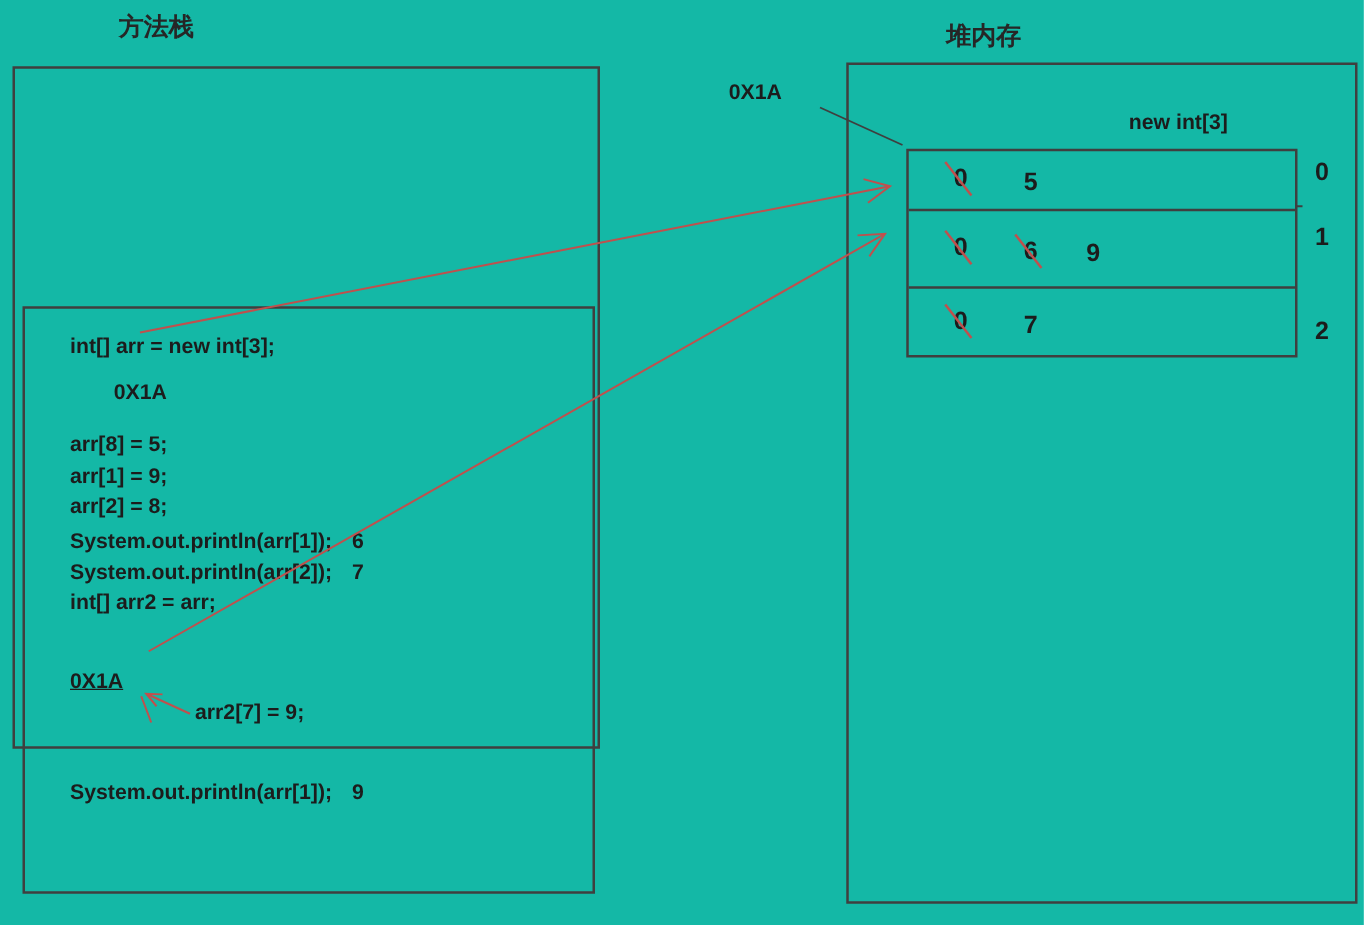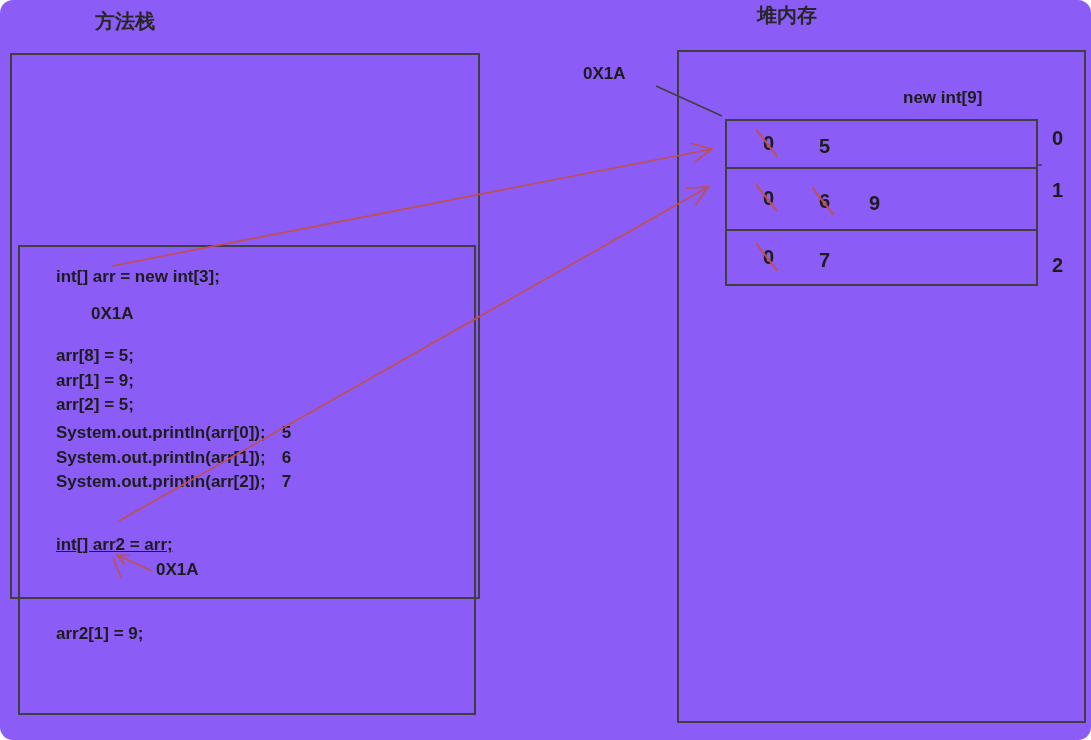--- a/index.html
+++ b/index.html
@@ -1,22 +1,22 @@
 <!DOCTYPE html>
 <html style="--red: #c0504d; --dark: #3f3f3f;"><head>
 <meta charset="utf-8">
 <style>
   :root { --red:#c0504d; --dark:#3f3f3f; --ink:#1c1c1c; }
   * { margin:0; padding:0; box-sizing:border-box; }
   body { background:#ffffff; font-family:"Liberation Sans", sans-serif; }
-  .canvas { position:relative; width:1091px; height:740px; background:#8b5cf6; overflow:hidden;border-radius:13px; }
+  .canvas { position:relative; width:1091px; height:740px; background:#14b8a6; overflow:hidden; }
 
   .diagram-title { position:absolute; font-size:20px; font-weight:bold; color:#262626; }
   .title-stack { left:95px; top:8px; }
-  .title-heap  { left:757px; top:2px; }
+  .title-heap  { left:757px; top:15px; }
 
   .box { position:absolute; border:2px solid var(--dark); background:transparent; }
   .stack-outer { left:10px;  top:53px;  width:470px; height:546px; }
   .stack-inner { left:6px;   top:190px; width:458px; height:470px; border-width:2px; }
   .heap-box    { left:677px; top:50px;  width:409px; height:673px; }
   .array-box   { left:46px;  top:67px;  width:313px; height:167px; border:2px solid var(--dark); position:absolute; }
 
   
   .code-line { position:absolute; left:36px; white-space:pre; font-size:17px; font-weight:bold; color:var(--ink); line-height:20px; }
   .code-line:nth-of-type(1)  { top:20px; }
@@ -66,33 +66,33 @@
 
   <span class="diagram-title title-stack">方法栈</span>
   <span class="diagram-title title-heap">堆内存</span>
 
   <div class="box stack-outer">
     <div class="box stack-inner">
       <div class="code-line"><span>int[] arr = new int[3];</span></div>
       <div class="code-line"><span>0X1A</span></div>
       <div class="code-line"><span>arr[8] = 5;</span></div>
       <div class="code-line"><span>arr[1] = 9;</span></div>
-      <div class="code-line"><span>arr[2] = 5;</span></div>
-      <div class="code-line"><span>System.out.println(arr[0]);</span><span class="out-val">5</span></div>
+      <div class="code-line"><span>arr[2] = 8;</span></div>
       <div class="code-line"><span>System.out.println(arr[1]);</span><span class="out-val">6</span></div>
       <div class="code-line"><span>System.out.println(arr[2]);</span><span class="out-val">7</span></div>
       <div class="code-line"><span>int[] arr2 = arr;</span></div>
       <div class="code-line"><span>0X1A</span></div>
-      <div class="code-line"><span>arr2[1] = 9;</span></div>
+      <div class="code-line"><span>arr2[7] = 9;</span></div>
+      <div class="code-line"><span>System.out.println(arr[1]);</span><span class="out-val">9</span></div>
     </div>
   </div>
 
   <span class="pointer-label">0X1A</span>
   <div class="box heap-box">
-    <span class="alloc-label">new int[9]</span>
+    <span class="alloc-label">new int[3]</span>
     <div class="array-box">
       <div class="array-row">
         <span class="cell v1 struck">0</span>
         <span class="cell v2">5</span>
       </div>
       <div class="array-row">
         <span class="cell v1 struck">0</span>
         <span class="cell v2 struck">6</span>
         <span class="cell v3">9</span>
       </div>

